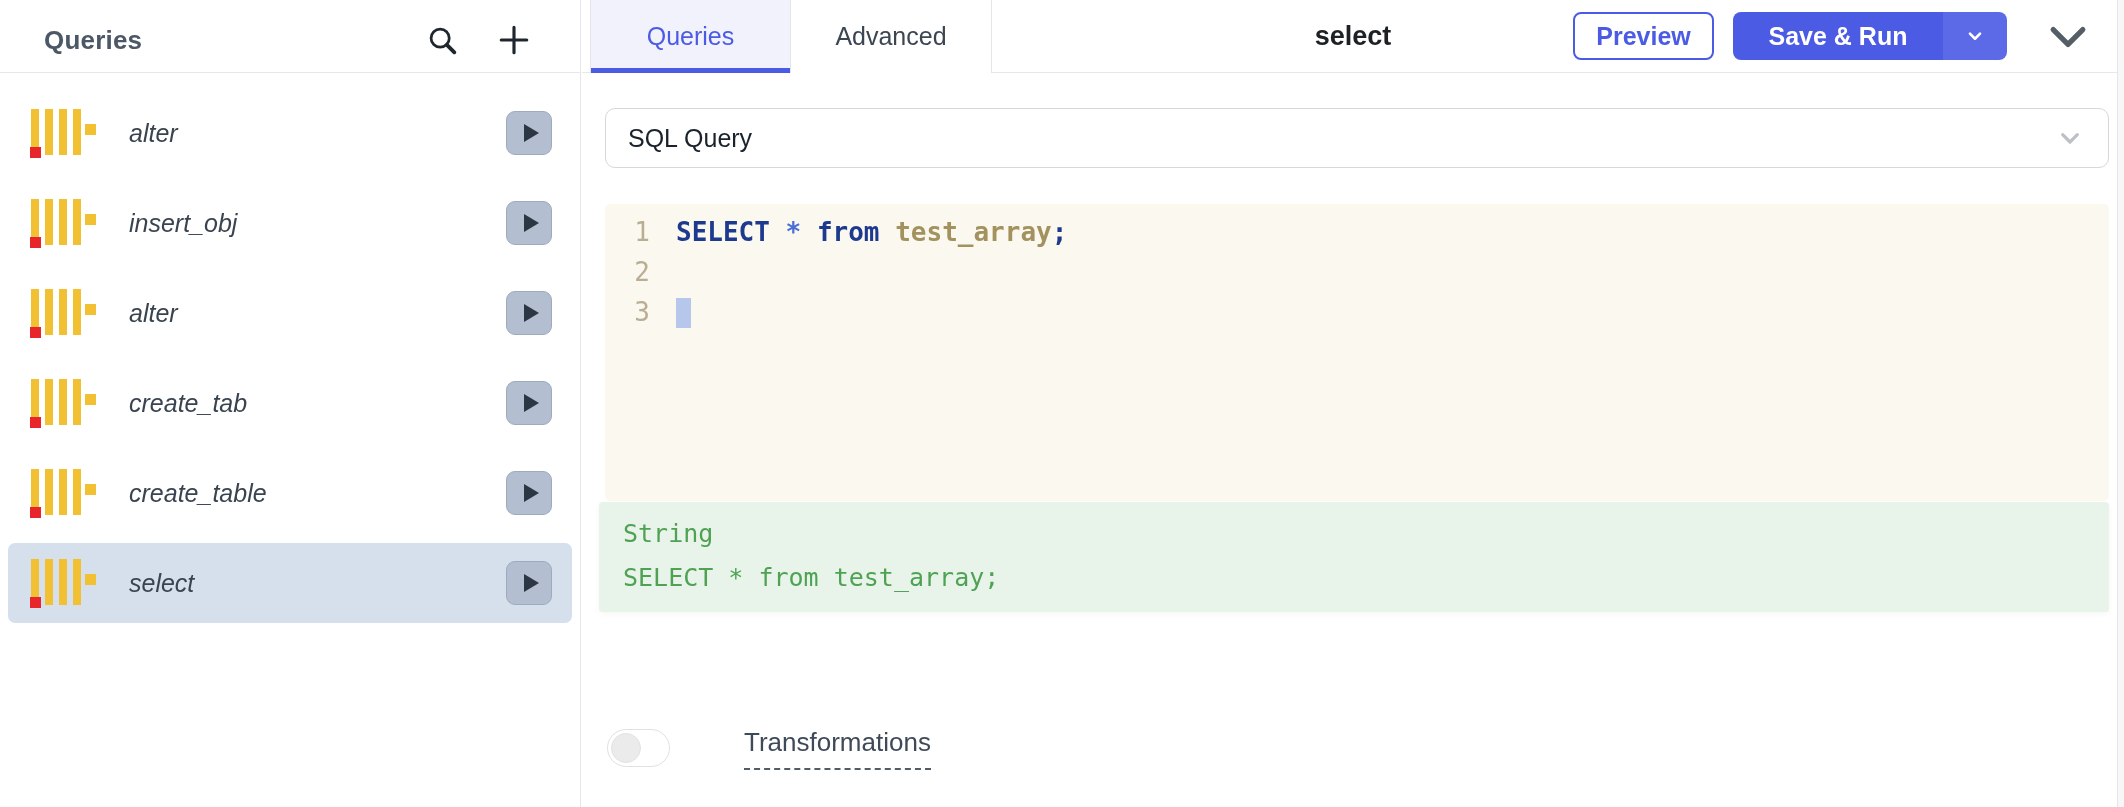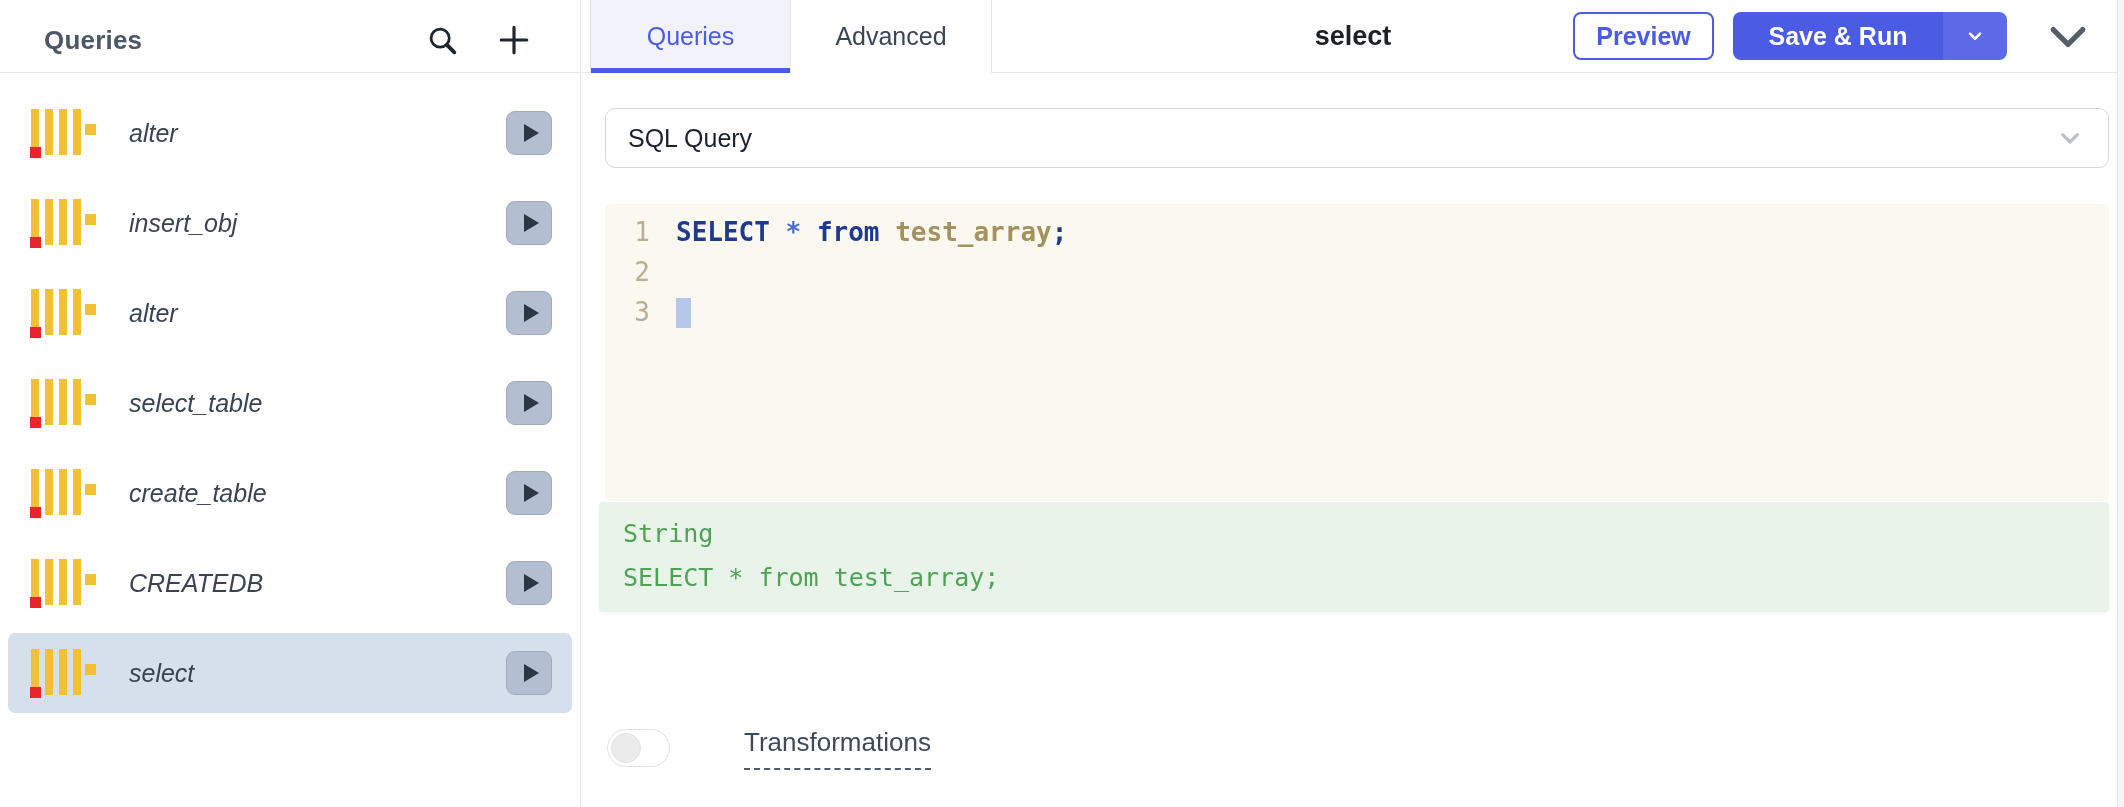--- a/index.html
+++ b/index.html
@@ -147,49 +147,35 @@
         </div>
         <div class="query-row">
           <span class="q-icon">
             <span class="bar b1"></span>
             <span class="bar b2"></span>
             <span class="bar b3"></span>
             <span class="bar b4"></span>
             <span class="dot"></span>
             <span class="red"></span>
           </span>
-          <span class="query-label">select_table</span>
+          <span class="query-label">create_tab</span>
           <span class="play-btn">
             <span class="play-tri"></span>
           </span>
         </div>
         <div class="query-row">
           <span class="q-icon">
             <span class="bar b1"></span>
             <span class="bar b2"></span>
             <span class="bar b3"></span>
             <span class="bar b4"></span>
             <span class="dot"></span>
             <span class="red"></span>
           </span>
           <span class="query-label">create_table</span>
-          <span class="play-btn">
-            <span class="play-tri"></span>
-          </span>
-        </div>
-        <div class="query-row">
-          <span class="q-icon">
-            <span class="bar b1"></span>
-            <span class="bar b2"></span>
-            <span class="bar b3"></span>
-            <span class="bar b4"></span>
-            <span class="dot"></span>
-            <span class="red"></span>
-          </span>
-          <span class="query-label">CREATEDB</span>
           <span class="play-btn">
             <span class="play-tri"></span>
           </span>
         </div>
         <div class="query-row selected">
           <span class="q-icon">
             <span class="bar b1"></span>
             <span class="bar b2"></span>
             <span class="bar b3"></span>
             <span class="bar b4"></span>

